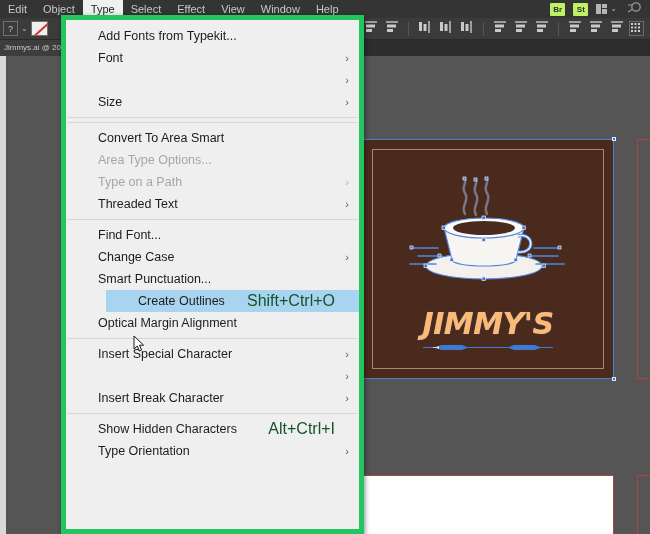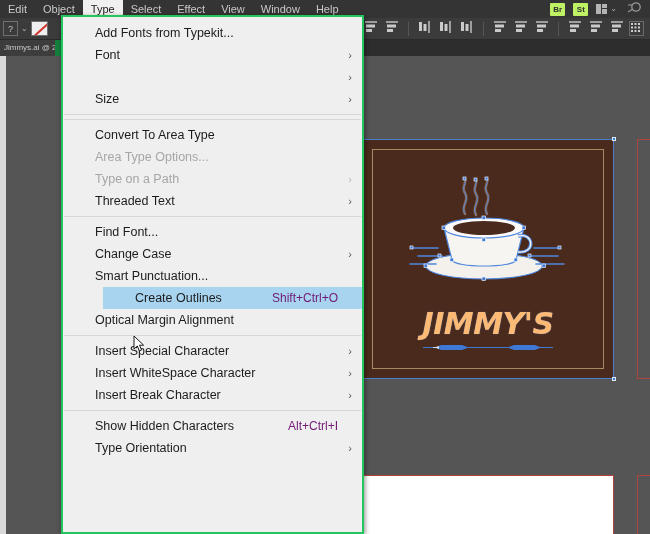--- a/index.html
+++ b/index.html
@@ -84,21 +84,21 @@
     background: #2d2d2d;
     z-index: 29;
   }
   .doc-tab {
     position: absolute; left: 0; top: 0;
     height: 16px; max-width: 62px; overflow: hidden;
     background: #3d3d3d;
     color: #c6c6c6; font-size: 8px;
     line-height: 16px; padding: 0 4px;
     white-space: nowrap;
-    border-right: 7px solid #15803d;
+    border-right: 1px solid #15803d;
   }
 
   
   .canvas {
     position: absolute; top: 56px; left: 0;
     width: 650px; height: 478px;
     background: #555555;
     z-index: 5;
   }
   
@@ -154,39 +154,39 @@
     margin: 4px auto 0; width: 130px; height: 5px;
     background: linear-gradient(90deg,#3f79d6 0 8%,#cfe0f7 8% 12%,#3f79d6 12% 100%);
     clip-path: polygon(0 40%,10% 40%,14% 0,30% 0,34% 40%,66% 40%,70% 0,86% 0,90% 40%,100% 40%,100% 60%,90% 60%,86% 100%,70% 100%,66% 60%,34% 60%,30% 100%,14% 100%,10% 60%,0 60%);
   }
 
   
   .dropdown {
     position: absolute; left: 61px; top: 15px;
     width: 303px; height: 519px;
     background: #f0efef;
-    border: 2px solid #22c55e;
+    border: 5px solid #22c55e;
     box-shadow: 1px 2px 5px rgba(0,0,0,.45);
     z-index: 60;
     padding: 5px 0 0 0;
     overflow: hidden;
   }
   .mrow {
     position: relative;
     height: 22px; line-height: 22px;
     display: flex; align-items: center;
     padding: 0 10px 0 32px;
     font-size: 12.5px;
     color: #1c1c1c;
     white-space: nowrap;
   }
   .mrow.disabled { color: #a6a6a6; align-items: center; }
   .mrow.highlight { background: #a8d4f0; margin-left: 40px; }
   .mrow .label { flex: 1; }
-  .mrow .accel { color: #701a75; font-size: 12px; padding-right: 14px; }
+  .mrow .accel { color: #14532d; font-size: 16px; padding-right: 14px; }
   .mrow .arrow {
     position: absolute; right: 10px; top: 0;
     font-size: 11px; color: #5c5c5c; line-height: 22px;
   }
   .mrow.disabled .arrow { color: #b6b6b6; }
   .msep { height: 1px; background: #d8d7d7; margin: 4px 1px; }
 
   
   .cursor { position: absolute; left: 133px; top: 335px; z-index: 80; pointer-events: none; }
 </style>
@@ -410,21 +410,21 @@
       <div class="mrow">
         <span class="arrow">›</span>
       </div>
       <div class="mrow">
         <span class="label">Size</span>
         <span class="arrow">›</span>
       </div>
       <div class="msep"></div>
       <div class="msep"></div>
       <div class="mrow">
-        <span class="label">Convert To Area Type</span>
+        <span class="label">Convert To Area Smart</span>
       </div>
       <div class="mrow disabled">
         <span class="label">Area Type Options...</span>
       </div>
       <div class="mrow disabled">
         <span class="label">Type on a Path</span>
         <span class="arrow">›</span>
       </div>
       <div class="mrow">
         <span class="label">Threaded Text</span>
@@ -447,21 +447,20 @@
       </div>
       <div class="mrow">
         <span class="label">Optical Margin Alignment</span>
       </div>
       <div class="msep"></div>
       <div class="mrow">
         <span class="label">Insert Special Character</span>
         <span class="arrow">›</span>
       </div>
       <div class="mrow">
-        <span class="label">Insert WhiteSpace Character</span>
         <span class="arrow">›</span>
       </div>
       <div class="mrow">
         <span class="label">Insert Break Character</span>
         <span class="arrow">›</span>
       </div>
       <div class="msep"></div>
       <div class="mrow">
         <span class="label">Show Hidden Characters</span>
         <span class="accel">Alt+Ctrl+I</span>

